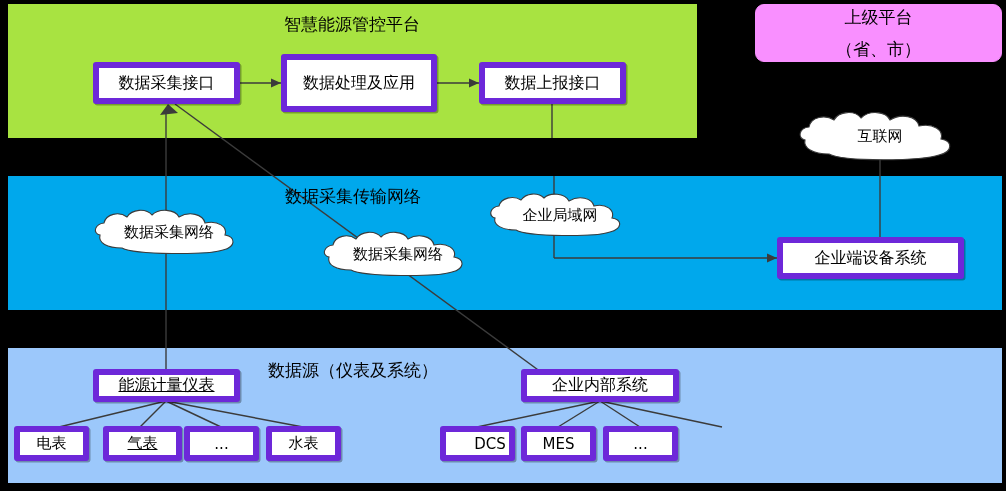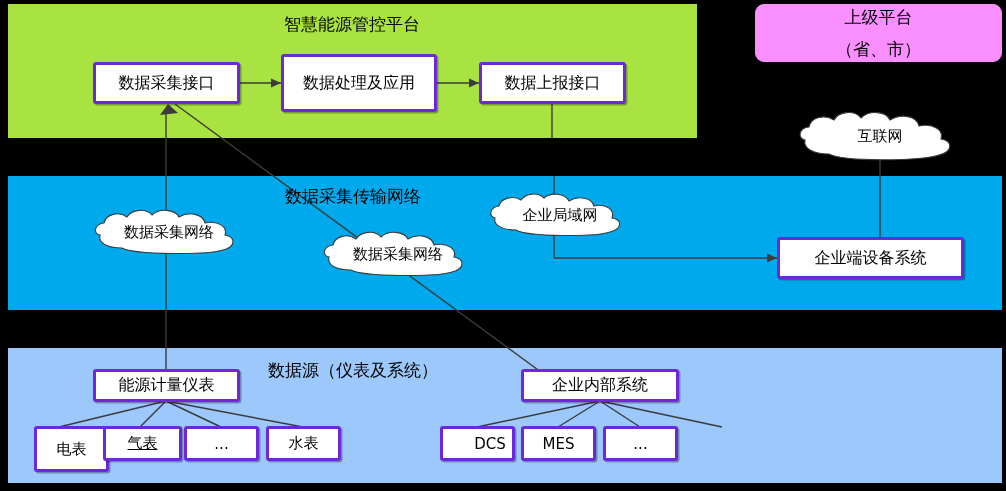--- a/index.html
+++ b/index.html
@@ -8,21 +8,21 @@
   #canvas{position:relative;width:1006px;height:491px;background:#000;}
 
   .band{position:absolute;box-sizing:border-box;}
   .band-green{background:#a8e341;}
   .band-blue{background:#00a8ec;}
   .band-lblue{background:#9cc8fb;}
 
   .band-title{position:absolute;color:#000;font-size:17px;white-space:nowrap;}
 
   .nodebox{position:absolute;box-sizing:border-box;background:#ffffff;
-           border:3px solid #6d28d9;border-radius:3px;
+           border:6px solid #6d28d9;border-radius:3px;
            display:flex;align-items:center;justify-content:center;
            color:#000;font-size:16px;white-space:nowrap;
            box-shadow:1.5px 1.5px 0 rgba(0,0,0,0.30);}
   .small{font-size:15px;}
 
   .pinkbox{position:absolute;box-sizing:border-box;background:#f98fff;
            border:1px solid #f98fff;border-radius:9px;
            display:flex;flex-direction:column;align-items:center;
            justify-content:center;color:#000;font-size:17px;
            line-height:1.9;}
@@ -139,23 +139,23 @@
     </svg>
     <div class="cloudlabel">企业局域网</div>
   </div>
 
   <div class="band-title" style="left:285px;top:185px;">数据采集传输网络</div>
 
   <div class="nodebox" style="left:777px;top:237px;width:187px;height:42px;">企业端设备系统</div>
 
   <div class="band-title" style="left:268px;top:359px;">数据源（仪表及系统）</div>
 
-  <div class="nodebox" style="left:93px;top:369px;width:147px;height:33px;">能源计量仪表</div>
+  <div class="nodebox" style="left:93px;top:369px;width:147px;height:33px;text-decoration:underline;">能源计量仪表</div>
 
-  <div class="nodebox small" style="left:34px;top:426px;width:75px;height:46px;">电表</div>
+  <div class="nodebox small" style="left:14px;top:426px;width:75px;height:35px;">电表</div>
   <div class="nodebox small" style="left:103px;top:426px;width:79px;height:35px;text-decoration:underline;">气表</div>
   <div class="nodebox small" style="left:184px;top:426px;width:75px;height:35px;">...</div>
   <div class="nodebox small" style="left:266px;top:426px;width:75px;height:35px;">水表</div>
 
   <div class="nodebox" style="left:521px;top:369px;width:158px;height:33px;">企业内部系统</div>
 
   <div class="nodebox small" style="left:440px;top:426px;width:75px;height:35px;padding-left:25px;">DCS</div>
   <div class="nodebox small" style="left:521px;top:426px;width:75px;height:35px;">MES</div>
   <div class="nodebox small" style="left:603px;top:426px;width:75px;height:35px;">...</div>
 

